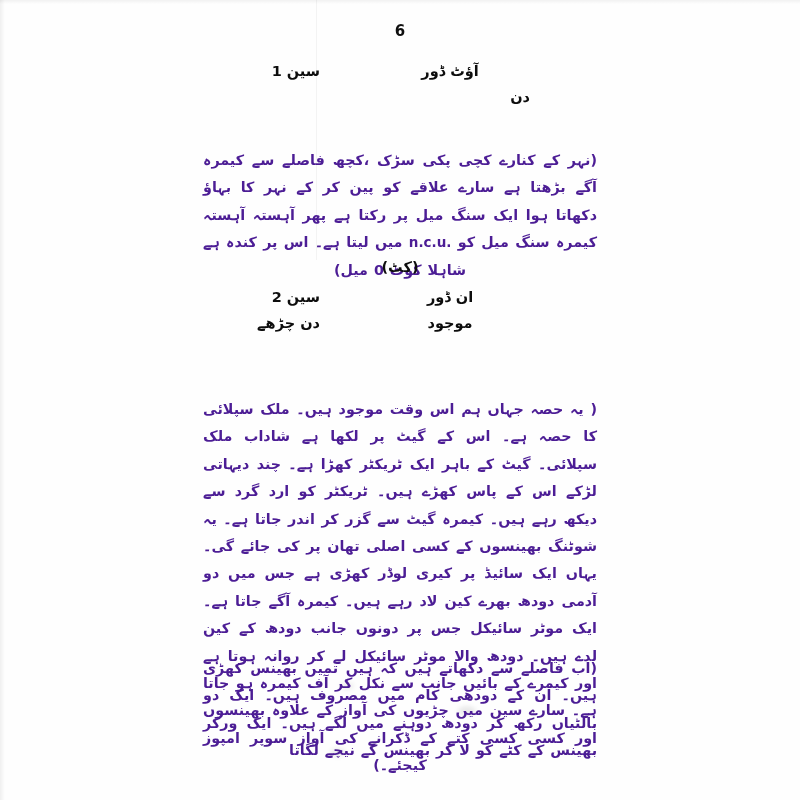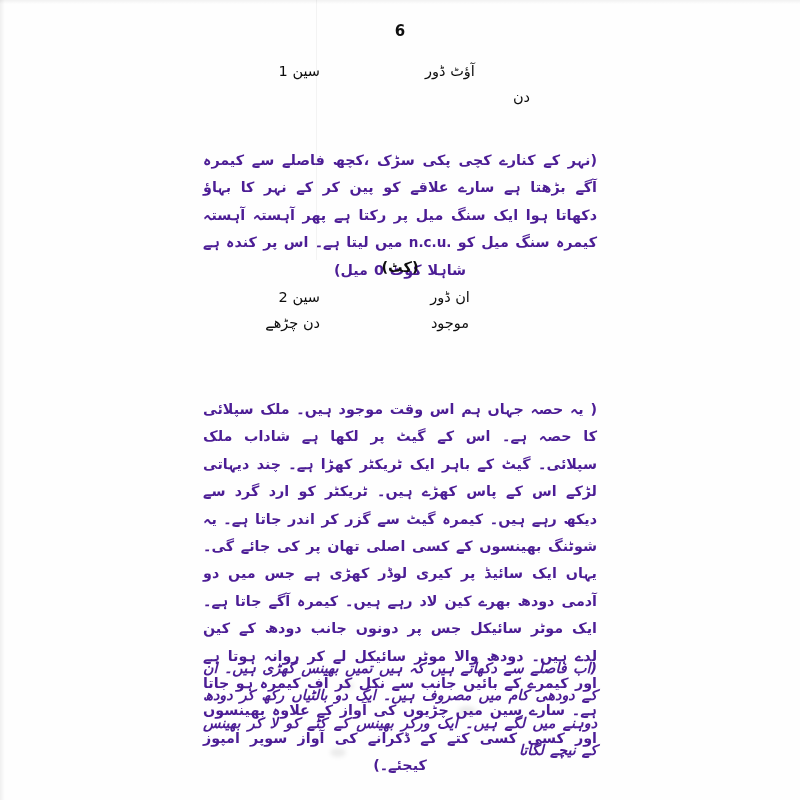--- a/index.html
+++ b/index.html
@@ -127,21 +127,21 @@
     box-sizing: border-box;
   }
   .urdu {
     font-family: "DejaVu Sans", "Liberation Sans", sans-serif;
     direction: rtl;
     unicode-bidi: isolate;
     color: #0d0d0d;
   }
   .scene-label {
     font-size: 14.5px;
-    font-weight: 400;
+    font-weight: 700;
     white-space: nowrap;
   }
 
   
   .marker-center {
     position: absolute;
     width: 400px;
     right: 200px;
     text-align: center;
     font-size: 14.5px;
@@ -174,21 +174,21 @@
     font-size: 13.5px;
   }
 
   
   #scene1-heading { top: 63px; }
   #scene1-action  { top: 147px; }
   #cut-marker     { top: 259px; }
   #scene2-heading { top: 289px; }
   #scene2-location{ top: 344px; }
   #scene2-action  { top: 368px; margin-top: 28px; }
-  #scene2-action2 { top: 655px; font-style: italic; }
+  #scene2-action2 { top: 655px; }
 </style>
 </head>
 <body>
 
 <div class="page-sheet">
 
   <div class="scan-edge-right"></div>
   <div class="scan-edge-top"></div>
   <div class="scan-fold"></div>
   <div class="scan-smudge-a"></div>

